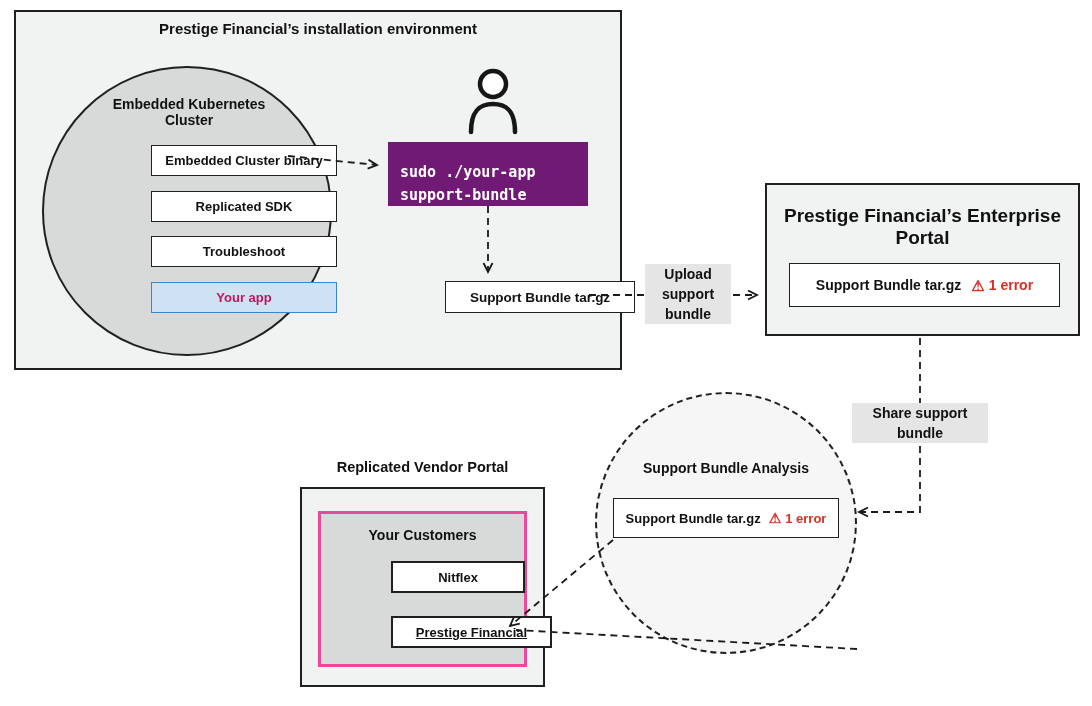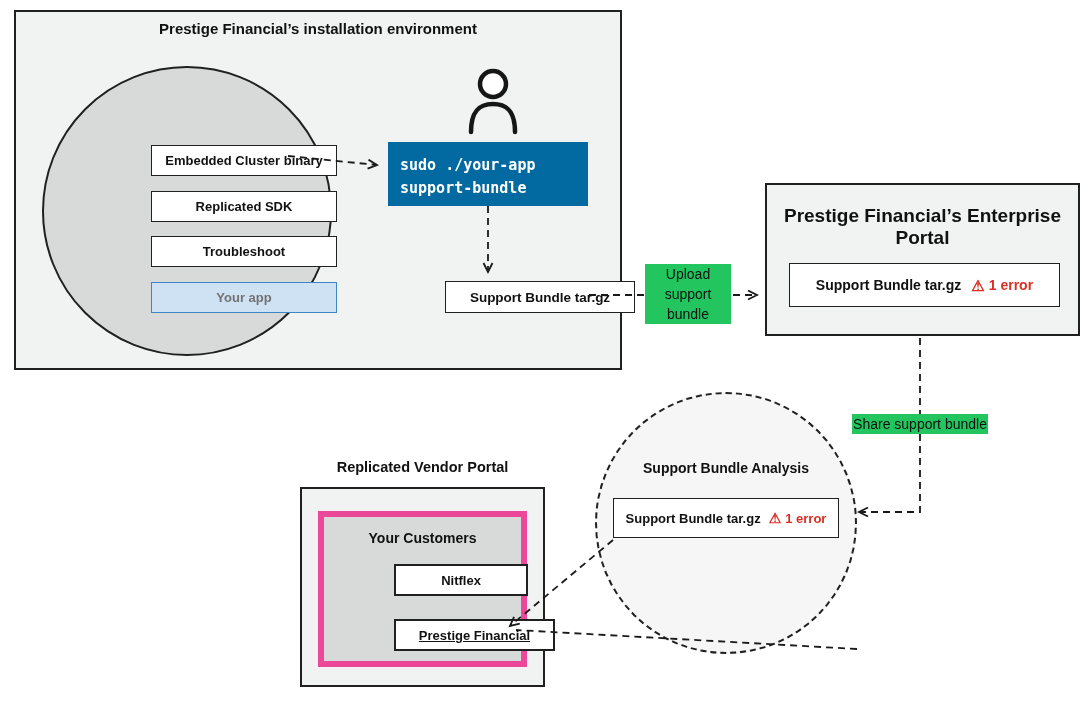--- a/index.html
+++ b/index.html
@@ -1,60 +1,61 @@
 <!DOCTYPE html>
 <html><head>
 <meta charset="utf-8">
 <style>
   html,body { margin:0; padding:0; background:#ffffff; }
   .canvas {
     position:relative; width:1092px; height:706px; background:#ffffff;
     font-family:"Liberation Sans", sans-serif; color:#111; overflow:hidden;
   }
   .panel { position:absolute; background:#f1f2f2; border:2px solid #202020; box-sizing:border-box; }
-  .subpanel { position:absolute; background:#d8d9d9; border:6px solid #ec4899; box-sizing:border-box; }
+  .subpanel { position:absolute; background:#d8d9d9; border:3px solid #ec4899; box-sizing:border-box; }
   .circle { position:absolute; background:#d8d9d9; border:2px solid #202020; border-radius:50%; box-sizing:border-box; }
   .dashed-circle { position:absolute; background:#f6f6f6; border:2px dashed #202020; border-radius:50%; box-sizing:border-box;text-decoration:underline; }
   .node {
     position:absolute; background:#ffffff; border:1.5px solid #202020; box-sizing:border-box;
     display:flex; align-items:center; justify-content:center;
     font-weight:bold; font-size:13px; text-align:center;margin-left:47px;
   }
-  .node.blue { background:#cfe2f3; border-color:#3d85c6; color:#737373; }
+  .node.blue { background:#cfe2f3; border-color:#3d85c6; color:#be185d; }
   .title { position:absolute; font-weight:bold; text-align:center; }
   .t15 { font-size:15px; }
   .t14 { font-size:14px; }
   .terminal {
-    position:absolute; background:#0369a1; color:#ffffff;
+    position:absolute; background:#701a75; color:#ffffff;
     font-family:"DejaVu Sans Mono", monospace; font-weight:bold; font-size:15px;
-    line-height:1.55; padding:12px 12px; box-sizing:border-box; white-space:pre;
+    line-height:1.55; padding:19px 12px; box-sizing:border-box; white-space:pre;
   }
   .flow-label {
-    position:absolute; font-weight:normal; font-size:14px; line-height:20px;
-    text-align:center; background:#22c55e; z-index:6;
+    position:absolute; font-weight:bold; font-size:14px; line-height:20px;
+    text-align:center; background:#e5e5e5; z-index:6;
   }
   .bundle-row {
     position:absolute; background:#ffffff; border:1.5px solid #202020; box-sizing:border-box;
     display:flex; align-items:center; justify-content:center; gap:10px; font-weight:bold;
   }
   .err { color:#d93025; font-weight:bold; display:inline-flex; align-items:center; gap:4px; }
   .warn-glyph { font-size:15px; line-height:1; }
   .connectors { position:absolute; left:0; top:0; z-index:5; pointer-events:none; }
   .person-svg { position:absolute; }
 </style>
 </head>
 <body>
 
 <div class="canvas">
 
   <div class="panel" style="left:14px; top:10px; width:608px; height:360px;">
 
     <div class="title t15" style="left:0; top:8px; width:100%;">Prestige Financial’s installation environment</div>
 
     <div class="circle" style="left:26px; top:54px; width:290px; height:290px;">
+      <div class="title t14" style="left:45px; top:28px; width:200px;">Embedded Kubernetes Cluster</div>
 
       <div class="node" style="left:60px; top:77px; width:186px; height:31px;">Embedded Cluster binary</div>
       <div class="node" style="left:60px; top:168px; width:186px; height:31px;">Troubleshoot</div>
       <div class="node" style="left:60px; top:123px; width:186px; height:31px;">Replicated SDK</div>
       <div class="node blue" style="left:60px; top:214px; width:186px; height:31px;">Your app</div>
     </div>
 
     <svg class="person-svg" style="left:448px; top:56px;" width="58" height="68" viewBox="0 0 58 68">
       <circle cx="29" cy="16" r="13" fill="#ffffff" stroke="#161616" stroke-width="4.5"></circle>
       <path d="M7,64 C7,42 16,36 29,36 C42,36 51,42 51,64" fill="none" stroke="#161616" stroke-width="4.5" stroke-linecap="round"></path>
@@ -104,15 +105,15 @@
     </defs>
     <path d="M288,156 L377,165" fill="none" stroke="#1a1a1a" stroke-width="1.8" stroke-dasharray="7 5" marker-end="url(#arrow)"></path>
     <path d="M488,206 L488,272" fill="none" stroke="#1a1a1a" stroke-width="1.8" stroke-dasharray="7 5" marker-end="url(#arrow)"></path>
     <path d="M589,295 L757,295" fill="none" stroke="#1a1a1a" stroke-width="1.8" stroke-dasharray="7 5" marker-end="url(#arrow)"></path>
     <path d="M920,338 L920,512 L859,512" fill="none" stroke="#1a1a1a" stroke-width="1.8" stroke-dasharray="7 5" marker-end="url(#arrow)"></path>
     <path d="M613,540 L510,626" fill="none" stroke="#1a1a1a" stroke-width="1.8" stroke-dasharray="7 5" marker-end="url(#arrow)"></path>
     <path d="M857,649 L516,630" fill="none" stroke="#1a1a1a" stroke-width="1.8" stroke-dasharray="7 5"></path>
   </svg>
 
   <div class="flow-label" style="left:645px; top:264px; width:86px;">Upload support bundle</div>
-  <div class="flow-label" style="left:852px; top:414px; width:136px;">Share support bundle</div>
+  <div class="flow-label" style="left:852px; top:403px; width:136px;">Share support bundle</div>
 
 </div>
 
 </body></html>

